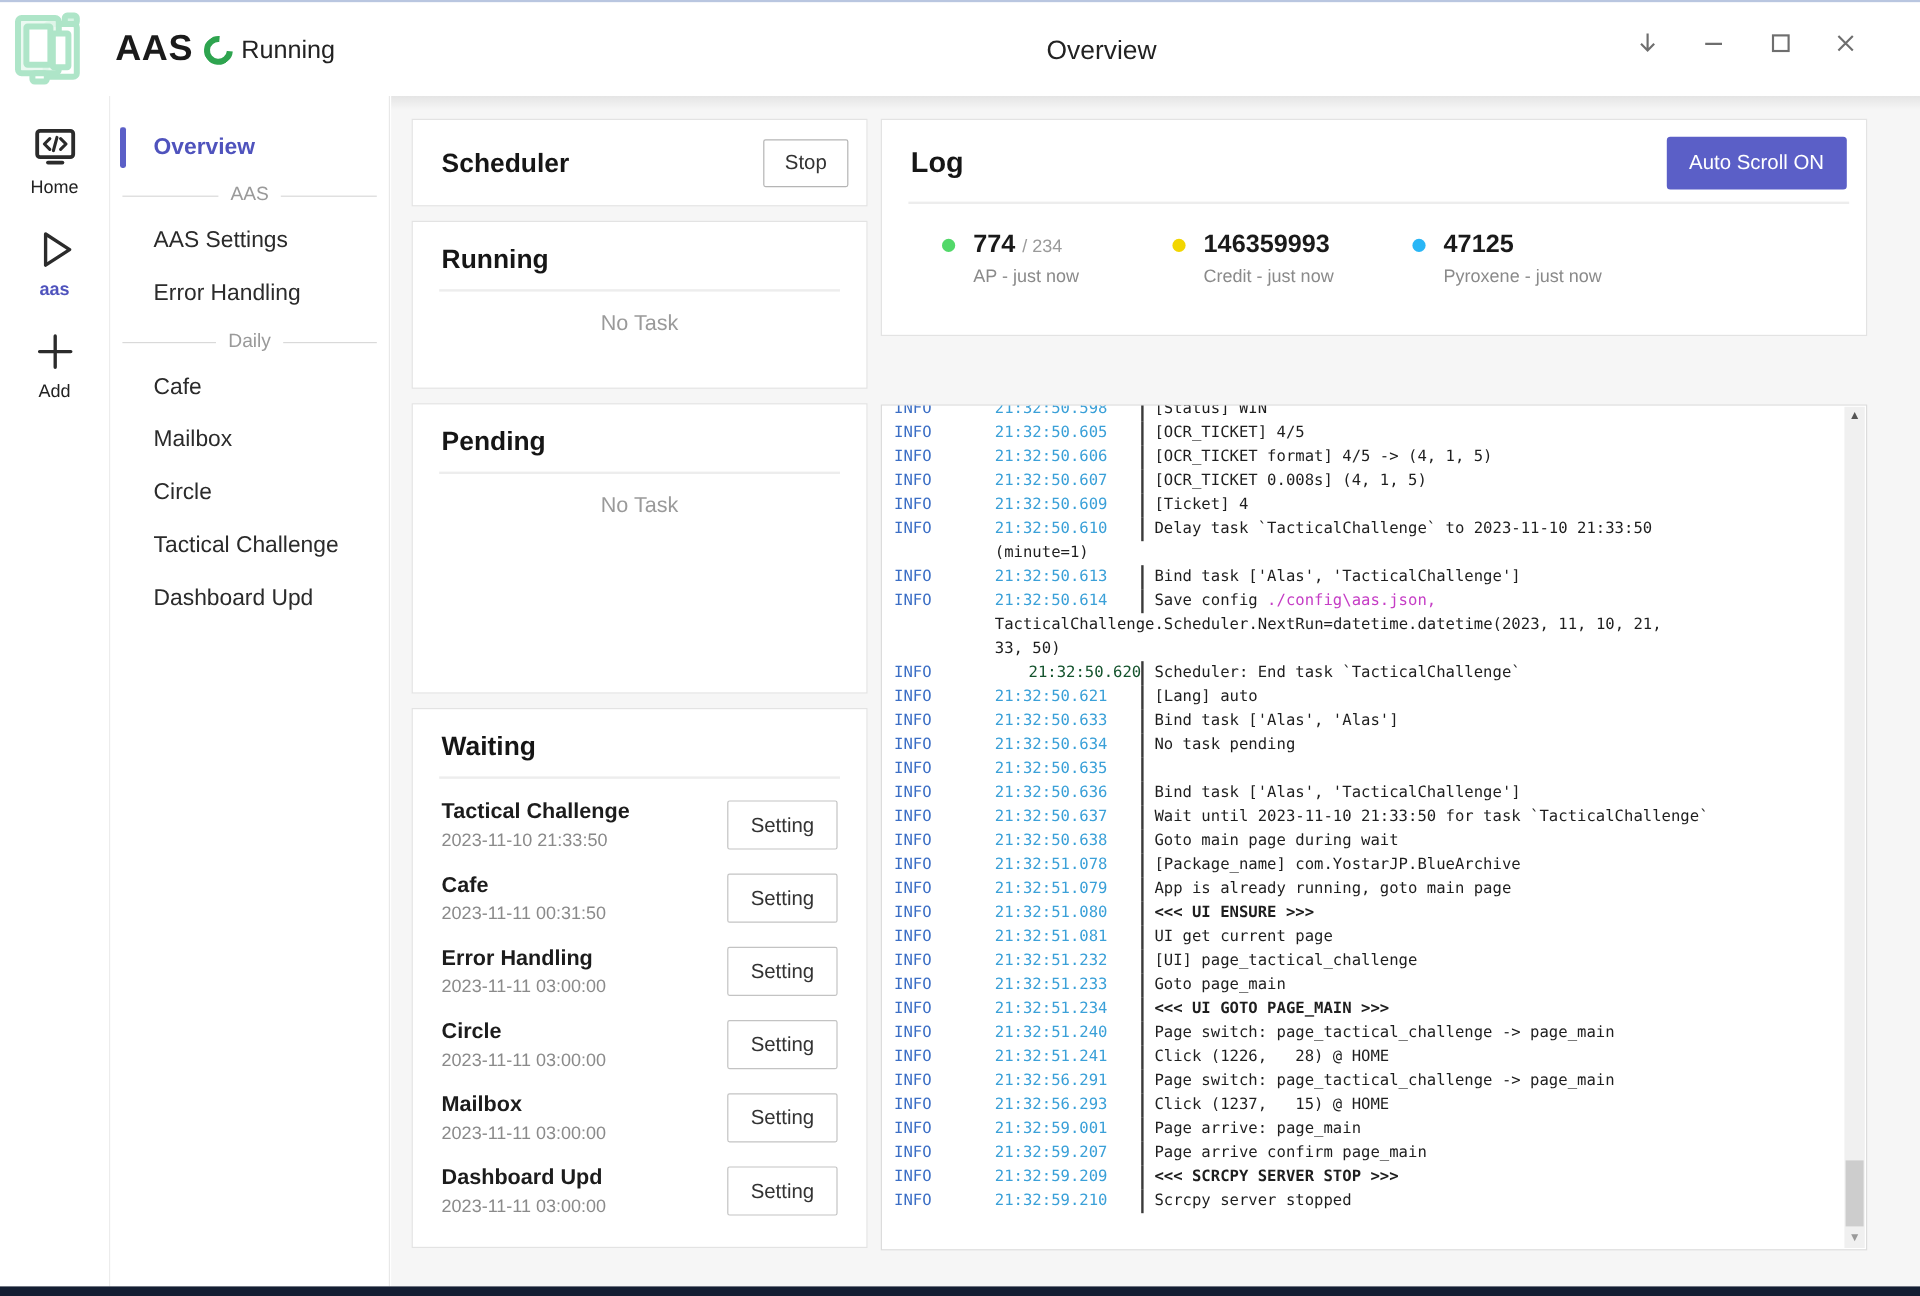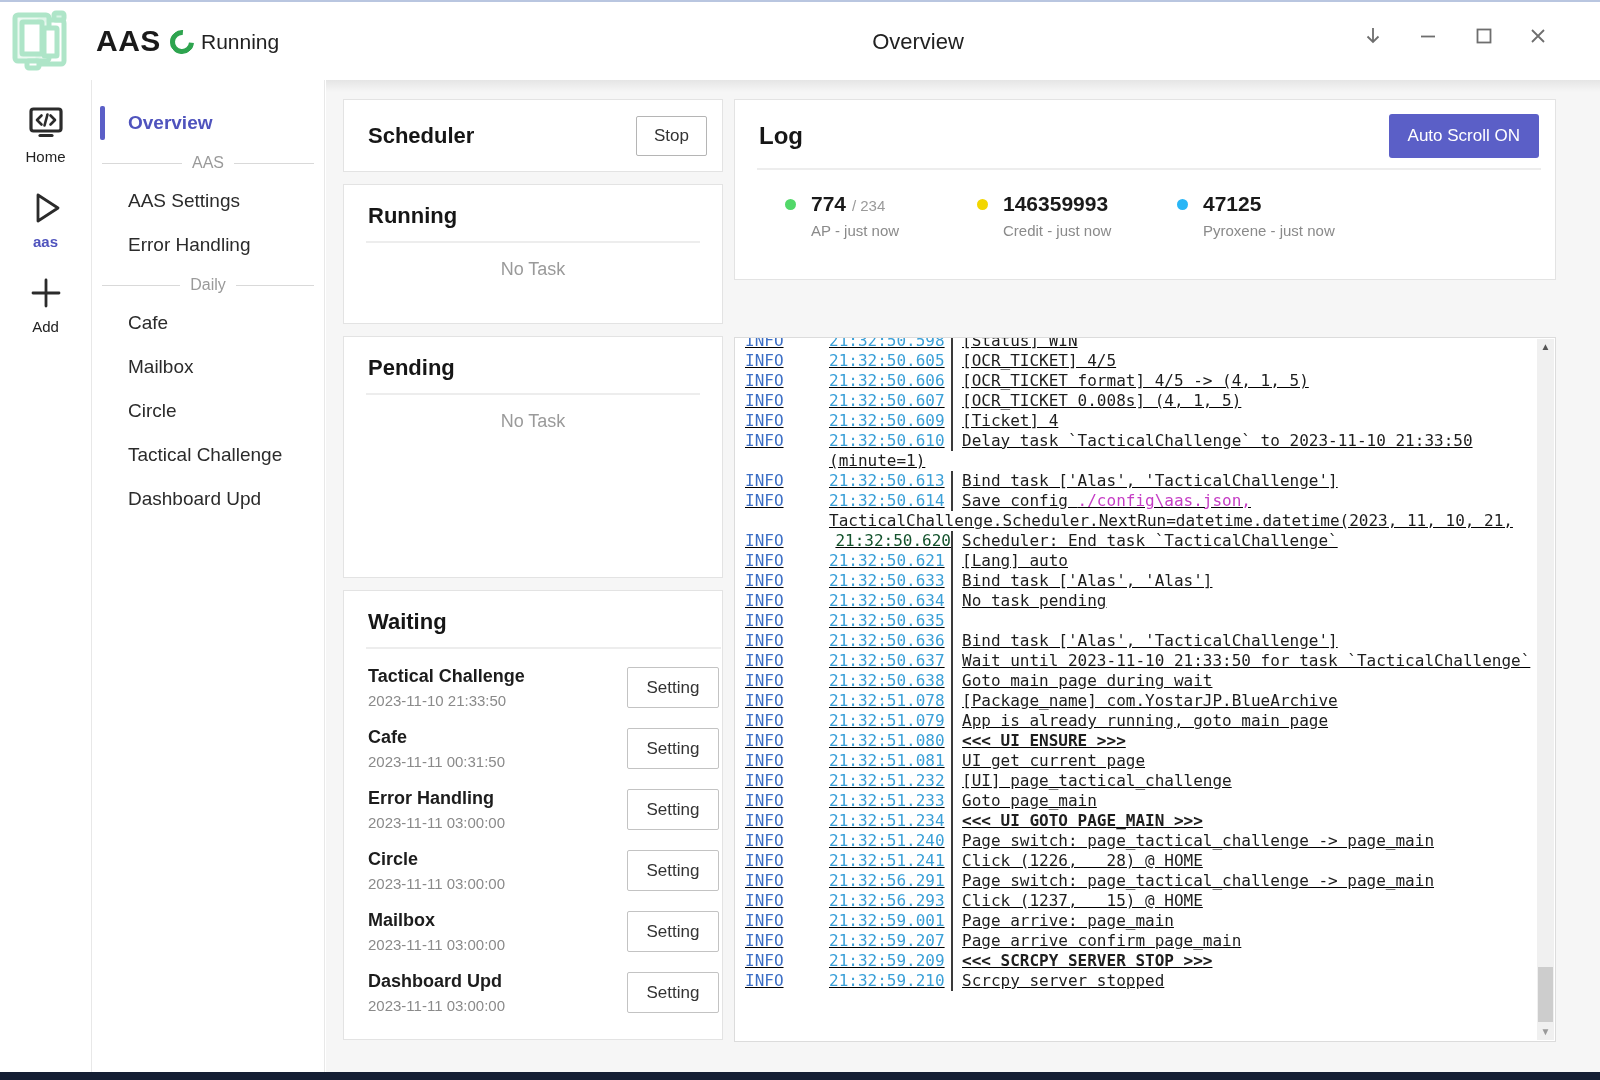--- a/index.html
+++ b/index.html
@@ -48,21 +48,21 @@
   .scheduler-card { left:17px; top:19px; width:380px; height:73px; padding:0 15px 0 24px; display:flex; align-items:center; justify-content:space-between; }
   .btn-outline { background:#fff; border:1px solid #b5b5b5; border-radius:2px; font-size:17px; color:#333; padding:9px 17px; font-family:"Liberation Sans", sans-serif; cursor:pointer; }
 
   
   .running-card { left:17px; top:104px; width:380px; height:140px; padding:18px 24px 0 24px; }
   .pending-card { left:17px; top:256px; width:380px; height:242px; padding:18px 24px 0 24px; }
   .empty-label { text-align:center; color:#9a9a9a; font-size:18px; padding-top:16px; }
   .card .hr { margin-top:12px; margin-left:-2px; margin-right:-2px; }
 
   
-  .waiting-card { left:17px; top:510px; width:380px; height:450px; padding:18px 3px 0 24px; }
+  .waiting-card { left:17px; top:510px; width:380px; height:450px; padding:18px 24px 0 24px; }
   .wait-row { display:flex; align-items:center; justify-content:space-between; height:61px; }
   .wait-info { display:flex; flex-direction:column; justify-content:center; gap:5px; }
   .wait-name { font-size:18px; font-weight:bold; color:#1c1c1c; }
   .wait-next { font-size:15px; color:#8a8a8a; }
   .wait-rows { margin-top:8px; }
   .btn-setting { background:#fff; border:1px solid #c3c3c3; border-radius:2px; font-size:17px; color:#333; width:92px; height:41px; font-family:"Liberation Sans", sans-serif; cursor:pointer; }
 
   
   .log-card { left:408px; top:19px; width:822px; height:181px; padding:14px 16px 0 24px; }
   .btn-accent { background:#5b5fc7; border:none; border-radius:3px; color:#fff; font-size:17px; padding:12px 19px; font-family:"Liberation Sans", sans-serif; cursor:pointer; }
@@ -70,21 +70,21 @@
   .stats { position:relative; margin-top:22px; height:60px; }
   .stat { position:absolute; top:0; }
   .stat-dot { position:absolute; left:0; top:7px; width:11px; height:11px; border-radius:50%; }
   .stat-body { margin-left:26px; }
   .stat-line1 { font-size:21px; font-weight:bold; color:#1a1a1a; white-space:nowrap; }
   .stat-suffix { font-size:15px; font-weight:normal; color:#9a9a9a; }
   .stat-label { font-size:15px; color:#8a8a8a; margin-top:6px; white-space:nowrap; }
 
   
   .log-view { position:absolute; left:408px; top:257px; width:822px; height:705px; background:#fff; border:1px solid #dcdcdc; overflow:hidden; }
-  .log-content { margin-top:-7px; padding-left:10px; font-family:"DejaVu Sans Mono", monospace; font-size:16px; line-height:20px;text-decoration:underline; }
+  .log-content { margin-top:-7px; padding-left:10px; font-family:"DejaVu Sans Mono", monospace; font-size:13px; line-height:20px; }
   .log-line { display:flex; white-space:pre; }
   .lv { width:84px; flex:none; }
   .tm { width:122px; flex:none; }
   .sep { flex:none; border-left:2px solid #3a3a3a; margin-right:9px; }
   .msg { color:#1e1e1e; }
 
   
   .vscroll { position:absolute; top:1px; right:1px; bottom:1px; width:17px; background:#f0f0f0; }
   .vs-arrow { position:absolute; left:0; width:17px; height:16px; color:#555; font-size:10px; text-align:center; line-height:16px; cursor:pointer; }
   .vs-up { top:0; }
@@ -286,20 +286,21 @@
           <div class="log-line"><span class="lv" style="color: rgb(59, 110, 197);">INFO</span><span class="tm" style="color: rgb(58, 160, 216);">21:32:50.598</span><span class="sep"></span><span class="msg">[Status] WIN</span></div>
           <div class="log-line"><span class="lv" style="color: rgb(59, 110, 197);">INFO</span><span class="tm" style="color: rgb(58, 160, 216);">21:32:50.605</span><span class="sep"></span><span class="msg">[OCR_TICKET] 4/5</span></div>
           <div class="log-line"><span class="lv" style="color: rgb(59, 110, 197);">INFO</span><span class="tm" style="color: rgb(58, 160, 216);">21:32:50.606</span><span class="sep"></span><span class="msg">[OCR_TICKET format] 4/5 -&gt; (4, 1, 5)</span></div>
           <div class="log-line"><span class="lv" style="color: rgb(59, 110, 197);">INFO</span><span class="tm" style="color: rgb(58, 160, 216);">21:32:50.607</span><span class="sep"></span><span class="msg">[OCR_TICKET 0.008s] (4, 1, 5)</span></div>
           <div class="log-line"><span class="lv" style="color: rgb(59, 110, 197);">INFO</span><span class="tm" style="color: rgb(58, 160, 216);">21:32:50.609</span><span class="sep"></span><span class="msg">[Ticket] 4</span></div>
           <div class="log-line"><span class="lv" style="color: rgb(59, 110, 197);">INFO</span><span class="tm" style="color: rgb(58, 160, 216);">21:32:50.610</span><span class="sep"></span><span class="msg">Delay task `TacticalChallenge` to 2023-11-10 21:33:50</span></div>
           <div class="log-line"><span class="lv"></span><span class="msg">(minute=1)</span></div>
           <div class="log-line"><span class="lv" style="color: rgb(59, 110, 197);">INFO</span><span class="tm" style="color: rgb(58, 160, 216);">21:32:50.613</span><span class="sep"></span><span class="msg">Bind task ['Alas', 'TacticalChallenge']</span></div>
           <div class="log-line"><span class="lv" style="color: rgb(59, 110, 197);">INFO</span><span class="tm" style="color: rgb(58, 160, 216);">21:32:50.614</span><span class="sep"></span><span class="msg"><span>Save config </span><span style="color: rgb(197, 61, 197);">./config\aas.json,</span></span></div>
           <div class="log-line"><span class="lv"></span><span class="msg">TacticalChallenge.Scheduler.NextRun=datetime.datetime(2023, 11, 10, 21,</span></div>
+          <div class="log-line"><span class="lv"></span><span class="msg">33, 50)</span></div>
           <div class="log-line"><span class="lv" style="color: rgb(59, 110, 197);">INFO</span><span class="tm" style="color: #14532d; text-align: right;">21:32:50.620</span><span class="sep"></span><span class="msg">Scheduler: End task `TacticalChallenge`</span></div>
           <div class="log-line"><span class="lv" style="color: rgb(59, 110, 197);">INFO</span><span class="tm" style="color: rgb(58, 160, 216);">21:32:50.621</span><span class="sep"></span><span class="msg">[Lang] auto</span></div>
           <div class="log-line"><span class="lv" style="color: rgb(59, 110, 197);">INFO</span><span class="tm" style="color: rgb(58, 160, 216);">21:32:50.633</span><span class="sep"></span><span class="msg">Bind task ['Alas', 'Alas']</span></div>
           <div class="log-line"><span class="lv" style="color: rgb(59, 110, 197);">INFO</span><span class="tm" style="color: rgb(58, 160, 216);">21:32:50.634</span><span class="sep"></span><span class="msg">No task pending</span></div>
           <div class="log-line"><span class="lv" style="color: rgb(59, 110, 197);">INFO</span><span class="tm" style="color: rgb(58, 160, 216);">21:32:50.635</span><span class="sep"></span></div>
           <div class="log-line"><span class="lv" style="color: rgb(59, 110, 197);">INFO</span><span class="tm" style="color: rgb(58, 160, 216);">21:32:50.636</span><span class="sep"></span><span class="msg">Bind task ['Alas', 'TacticalChallenge']</span></div>
           <div class="log-line"><span class="lv" style="color: rgb(59, 110, 197);">INFO</span><span class="tm" style="color: rgb(58, 160, 216);">21:32:50.637</span><span class="sep"></span><span class="msg">Wait until 2023-11-10 21:33:50 for task `TacticalChallenge`</span></div>
           <div class="log-line"><span class="lv" style="color: rgb(59, 110, 197);">INFO</span><span class="tm" style="color: rgb(58, 160, 216);">21:32:50.638</span><span class="sep"></span><span class="msg">Goto main page during wait</span></div>
           <div class="log-line"><span class="lv" style="color: rgb(59, 110, 197);">INFO</span><span class="tm" style="color: rgb(58, 160, 216);">21:32:51.078</span><span class="sep"></span><span class="msg">[Package_name] com.YostarJP.BlueArchive</span></div>
           <div class="log-line"><span class="lv" style="color: rgb(59, 110, 197);">INFO</span><span class="tm" style="color: rgb(58, 160, 216);">21:32:51.079</span><span class="sep"></span><span class="msg">App is already running, goto main page</span></div>

